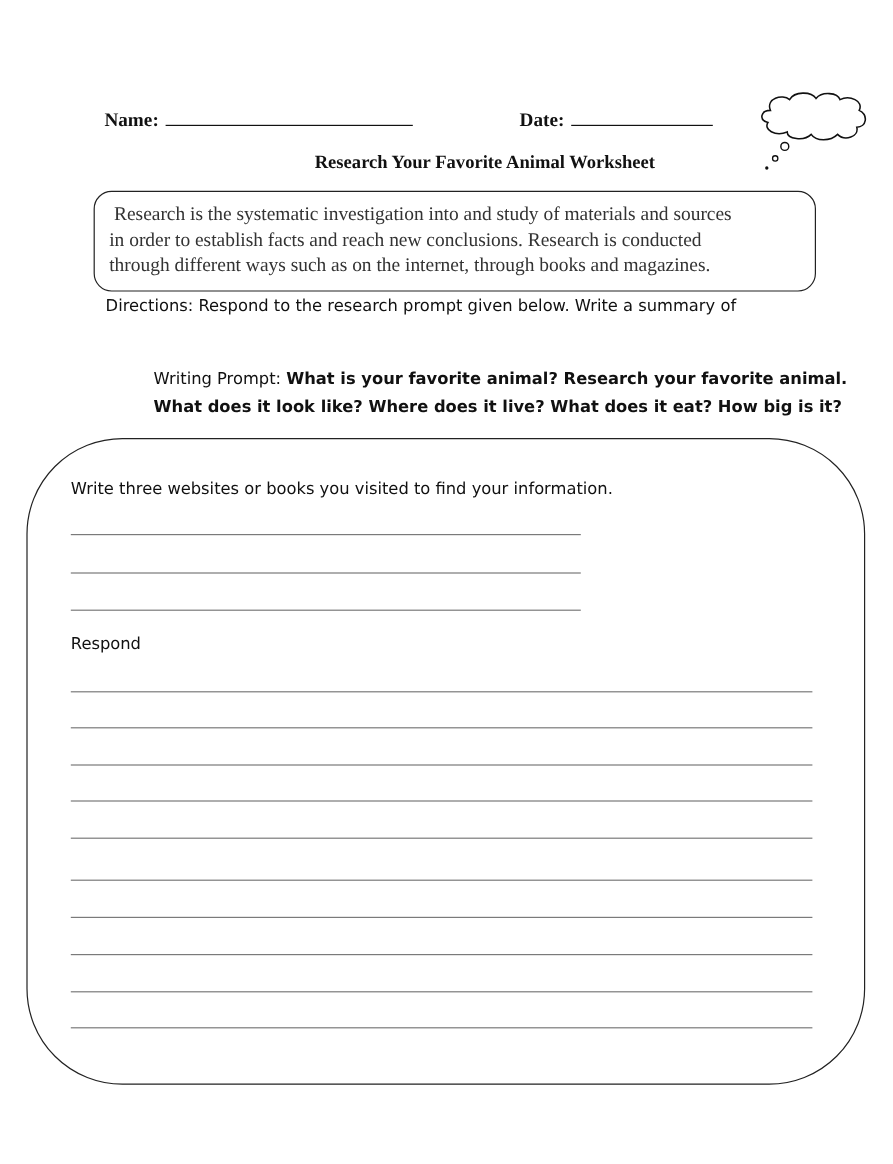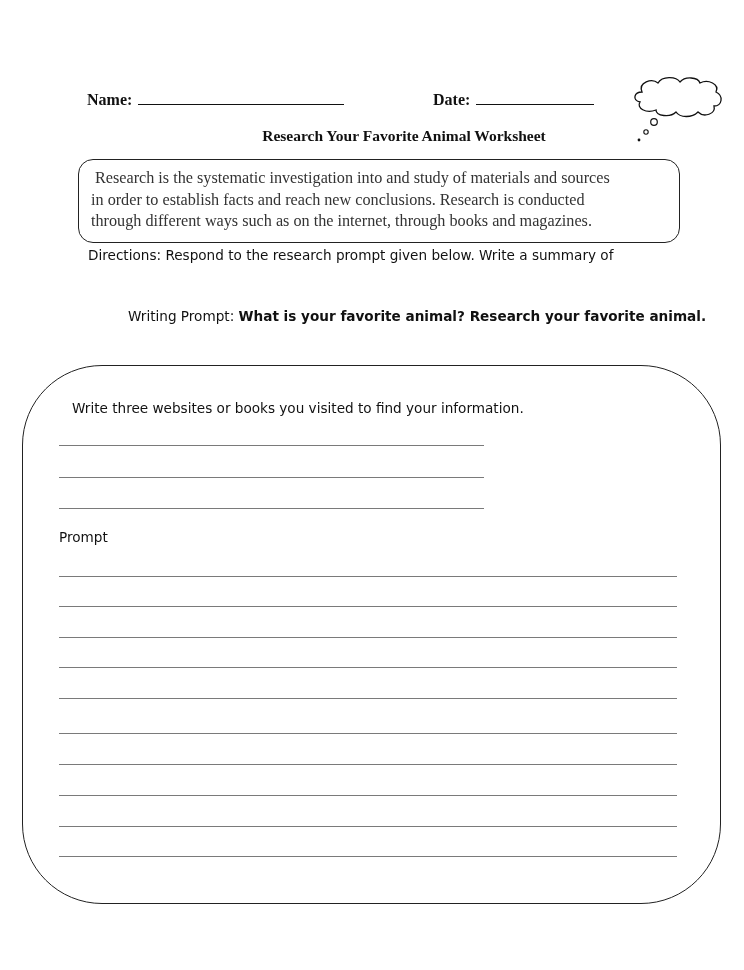--- a/index.html
+++ b/index.html
@@ -50,31 +50,32 @@
   <div style="margin-left:-4px;">in order to establish facts and reach new conclusions. Research is conducted</div>
   <div style="margin-left:-4px;">through different ways such as on the internet, through books and magazines.</div>
 </div>
 
 <div class="abs sans body-text" style="left:88px; top:244px;">
   <div>Directions: Respond to the research prompt given below. Write a summary of</div>
 </div>
 
 <div class="abs sans body-text" style="left:88px; top:305px;margin-left:40px;">
   <div><span>Writing Prompt: </span><b>What is your favorite animal? Research your favorite animal.</b></div>
+  <div><b>What does it look like? Where does it live? What does it eat? How big is it?</b></div>
 </div>
 
 <div id="main-box" class="abs"></div>
 
-<div class="abs sans body-text" style="left:72px; top:397px;">Write three websites or books you visited to find your information.</div>
+<div class="abs sans body-text" style="left:59px; top:397px;">Write three websites or books you visited to find your information.</div>
 
 <div class="line src-line" style="top:445px;"></div>
 <div class="line src-line" style="top:477px;"></div>
 <div class="line src-line" style="top:508px;"></div>
 
-<div class="abs sans body-text" style="left:59px; top:526px;">Prompt</div>
+<div class="abs sans body-text" style="left:59px; top:526px;">Respond</div>
 
 <div class="line sum-line" style="top:576px;"></div>
 <div class="line sum-line" style="top:606px;"></div>
 <div class="line sum-line" style="top:637px;"></div>
 <div class="line sum-line" style="top:667px;"></div>
 <div class="line sum-line" style="top:698px;"></div>
 <div class="line sum-line" style="top:733px;"></div>
 <div class="line sum-line" style="top:764px;"></div>
 <div class="line sum-line" style="top:795px;"></div>
 <div class="line sum-line" style="top:826px;"></div>

